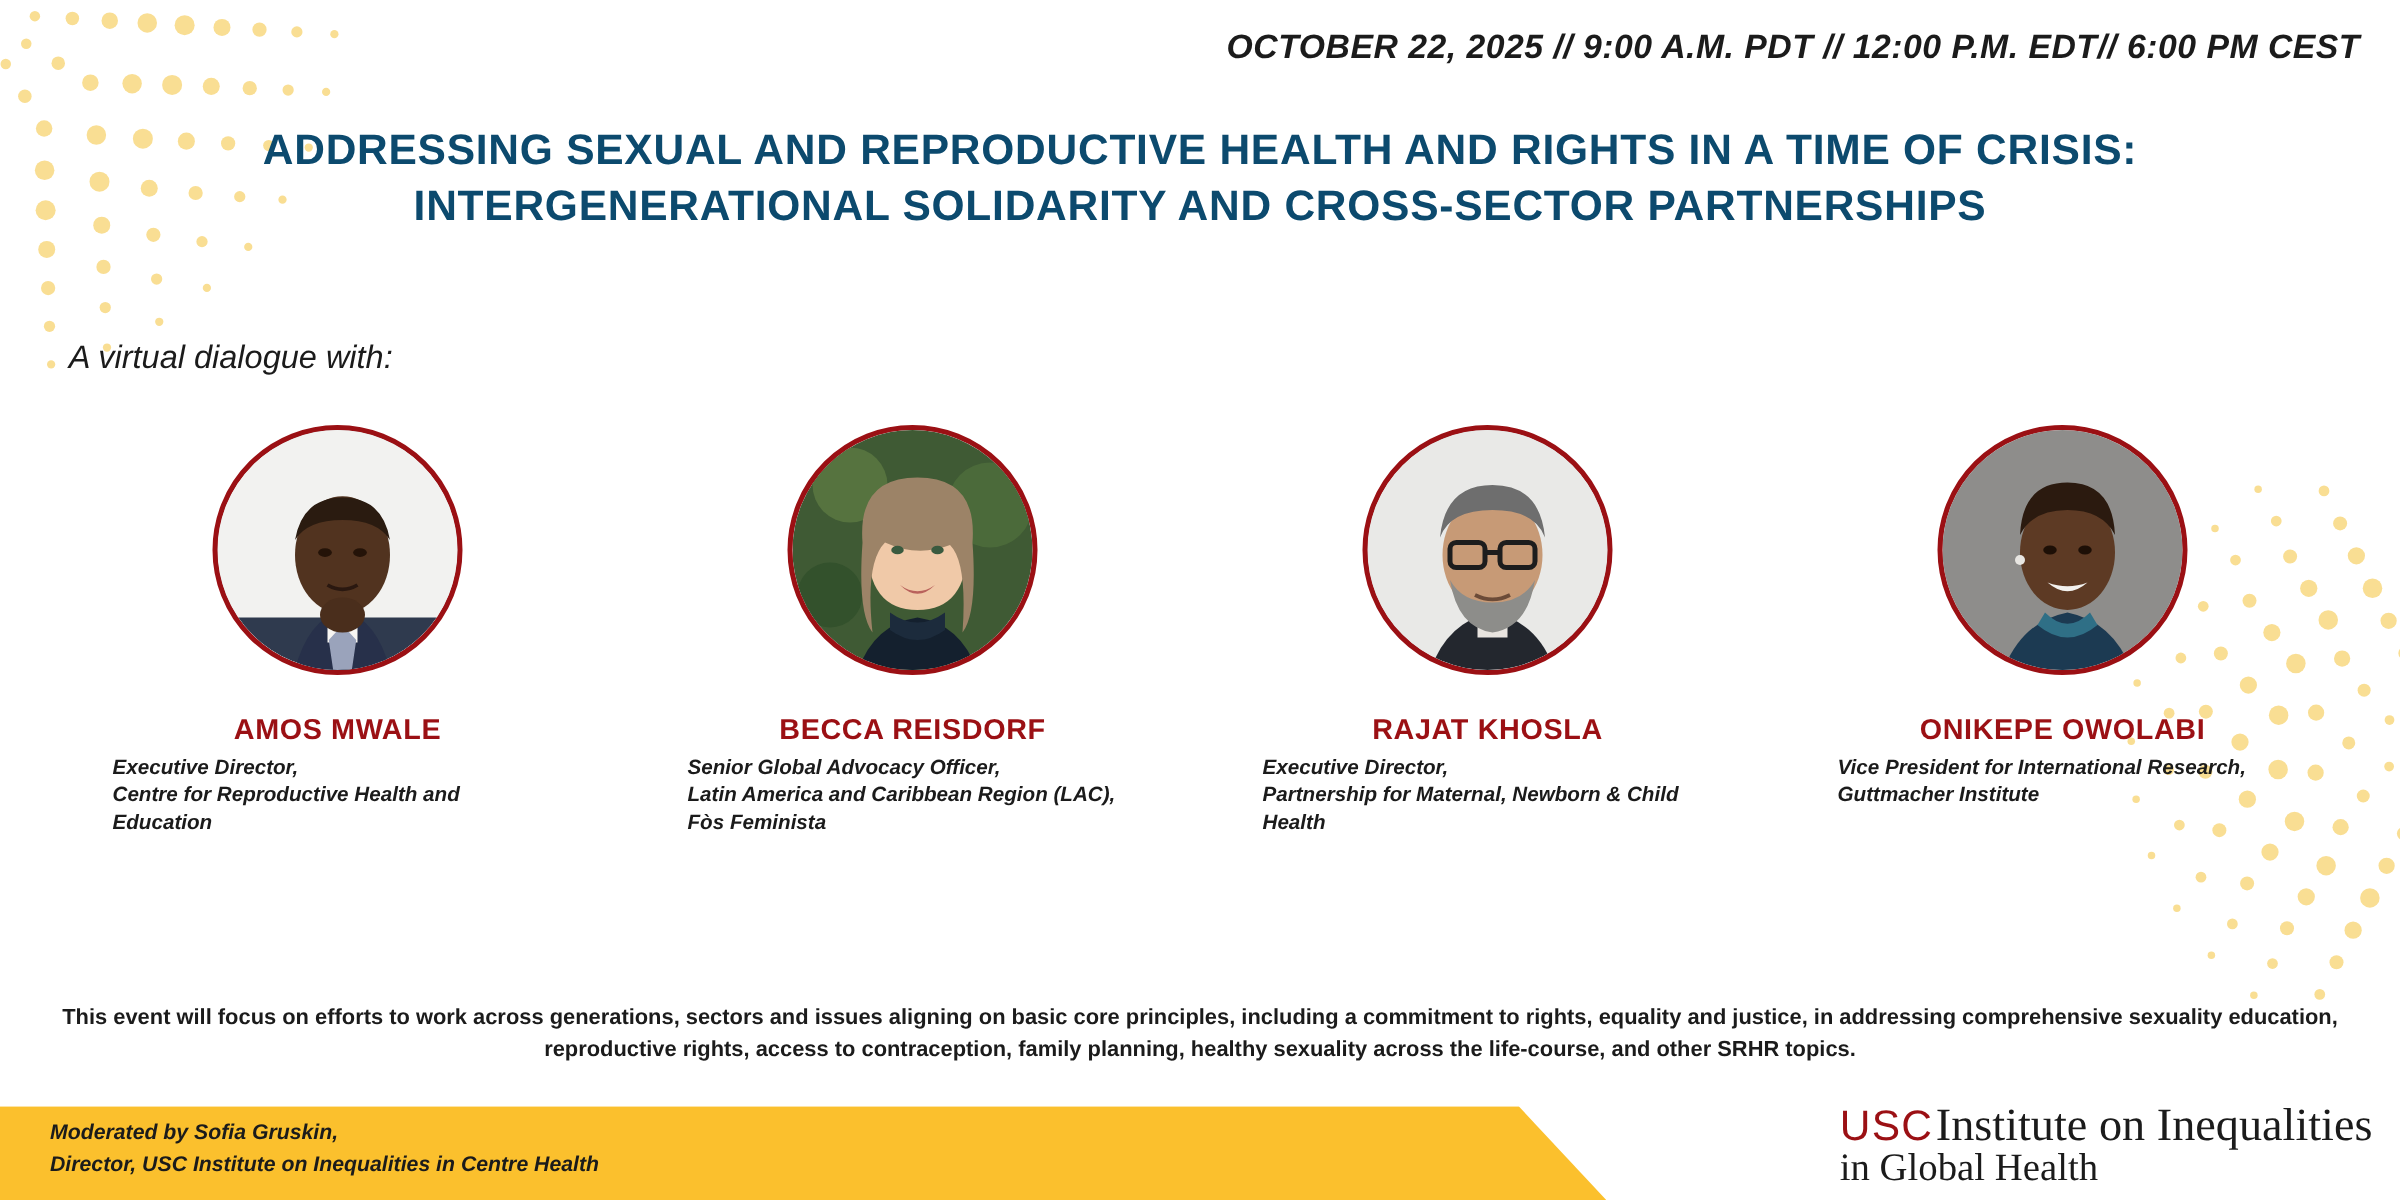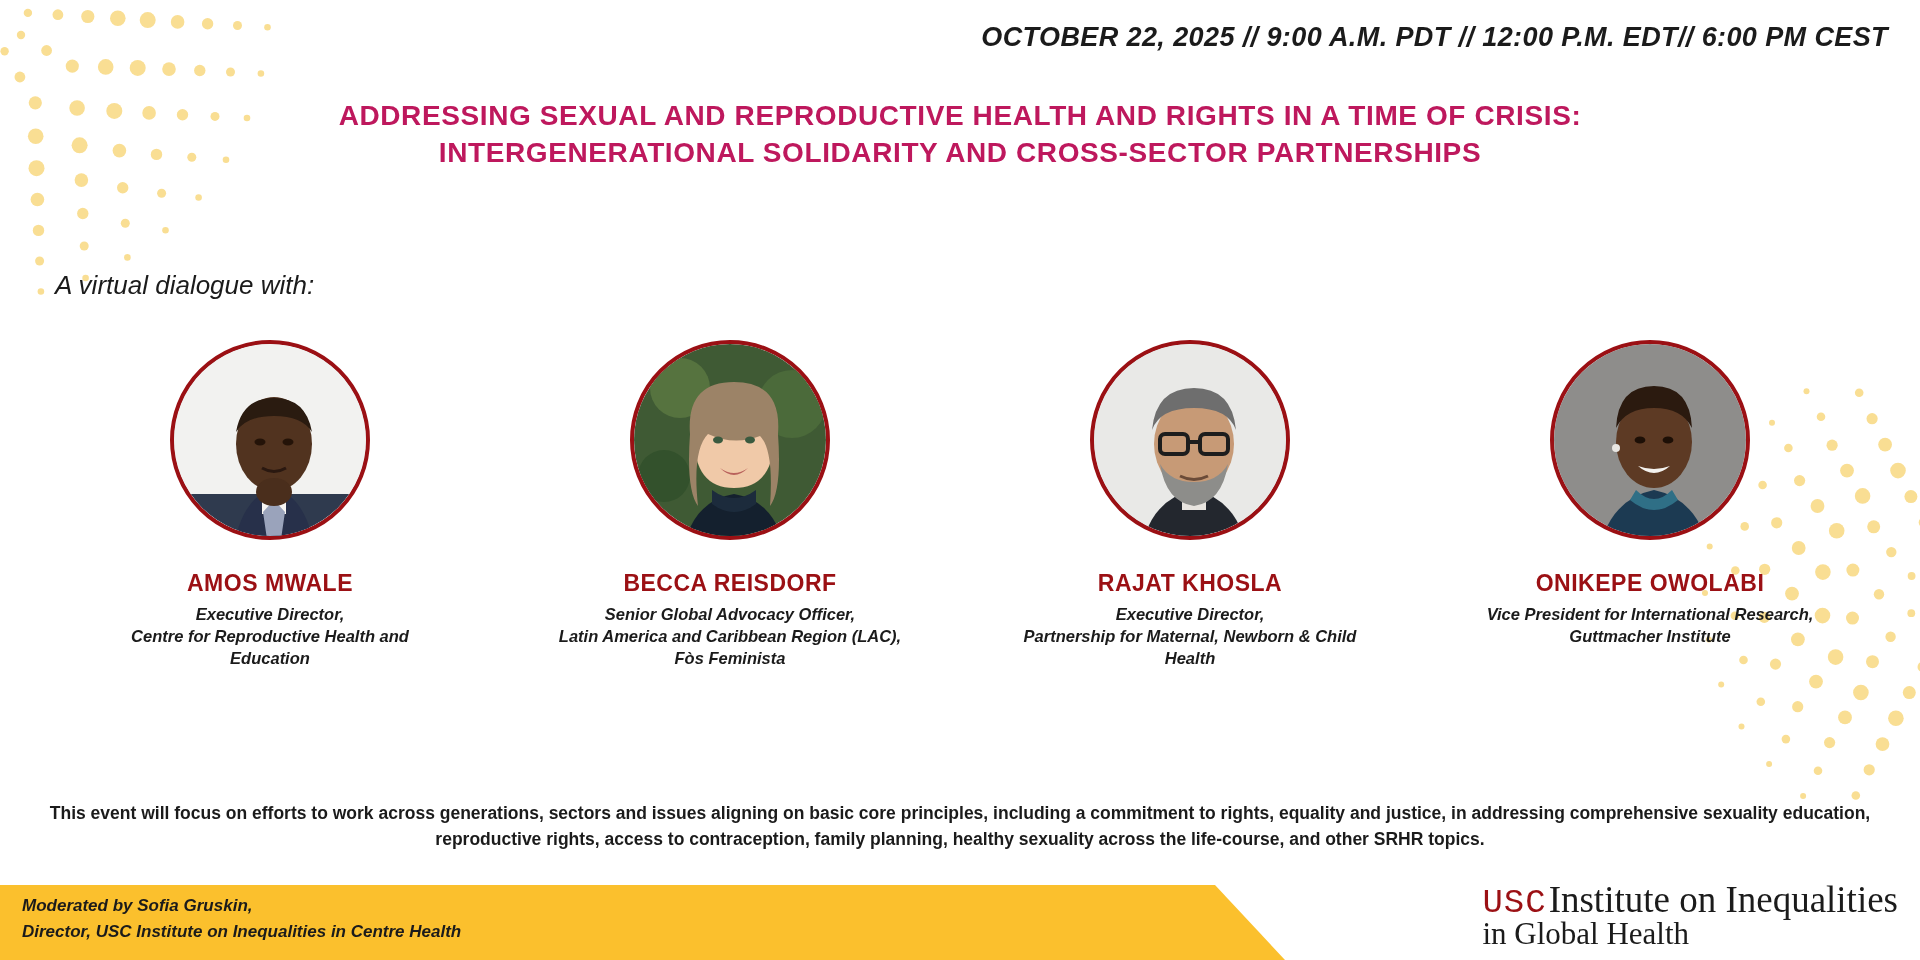--- a/index.html
+++ b/index.html
@@ -24,22 +24,22 @@
     font-family:"Liberation Sans", sans-serif;
     white-space:nowrap;
   }
 
   
   #title-block {
     position:absolute; top:98px; left:0; width:1920px;
     text-align:center; z-index:5;
   }
   #title-block .tline {
-    color:#be185d;
-    font-size:28px;
+    color:#0c4a6e;
+    font-size:34px;
     font-weight:800;
     letter-spacing:0.6px;
     line-height:1.32;
     font-family:"Liberation Sans", sans-serif;
     text-transform:uppercase;
   }
 
   
   #virtual-dialogue {
     position:absolute; top:270px; left:55px;
@@ -63,55 +63,55 @@
   .photo-inner { position:absolute; inset:0; border-radius:50%; overflow:hidden; }
   .sp-name {
     margin-top:30px;
     color:#9B1014;
     font-size:23px; font-weight:800; letter-spacing:0.5px;
     text-transform:uppercase; text-align:center;
   }
   .sp-role {
     margin-top:7px;
     font-size:16.5px; font-weight:700; font-style:italic;
-    color:#1b1b1b; text-align:center; line-height:1.32;
+    color:#1b1b1b; text-align:left; line-height:1.32;
     width:360px;
   }
 
   
   #description {
     position:absolute; top:800px; left:50%; transform:translateX(-50%);
     width:1860px; text-align:center;
     font-size:17.5px; font-weight:700; color:#1b1b1b;
     line-height:1.5; z-index:5;
   }
 
   
   #yellow-banner {
     position:absolute; left:0; bottom:0; height:75px; width:1285px;
     background:#FBC02D;
     clip-path:polygon(0 0, 1215px 0, 1285px 100%, 0 100%);
     z-index:4;
   }
   #moderator {
-    position:absolute; left:22px; bottom:16px;
+    position:absolute; left:40px; bottom:16px;
     font-size:17px; font-weight:800; font-style:italic;
     color:#1b1b1b; line-height:1.5; z-index:6;
   }
 
   
   #usc-logo {
     position:absolute; right:22px; bottom:8px; z-index:6;
     display:flex; flex-direction:column; align-items:flex-start;
     font-family:"Liberation Serif", serif;
   }
   .usc-row1 { display:flex; align-items:baseline; }
   .usc-mark {
     color:#9B1014; font-size:34px; font-weight:400;
-    letter-spacing:1px; font-family:Liberation Mono, monospace;
+    letter-spacing:1px; font-family:Liberation Sans, sans-serif;
   }
   .usc-inst {
     color:#1b1b1b; font-size:37px; font-weight:400;
     font-family:"Liberation Serif", serif; margin-left:2px;
   }
   .usc-row2 {
     color:#1b1b1b; font-size:31px; font-weight:400;
     font-family:"Liberation Serif", serif; margin-top:-6px;
   }
 </style>

